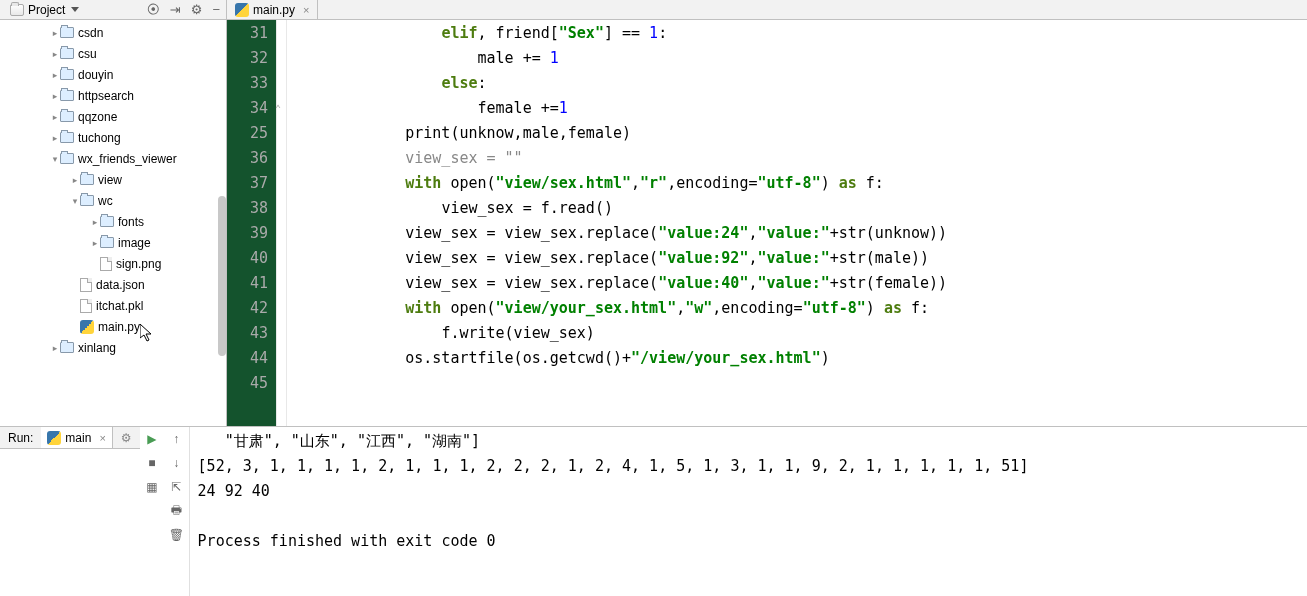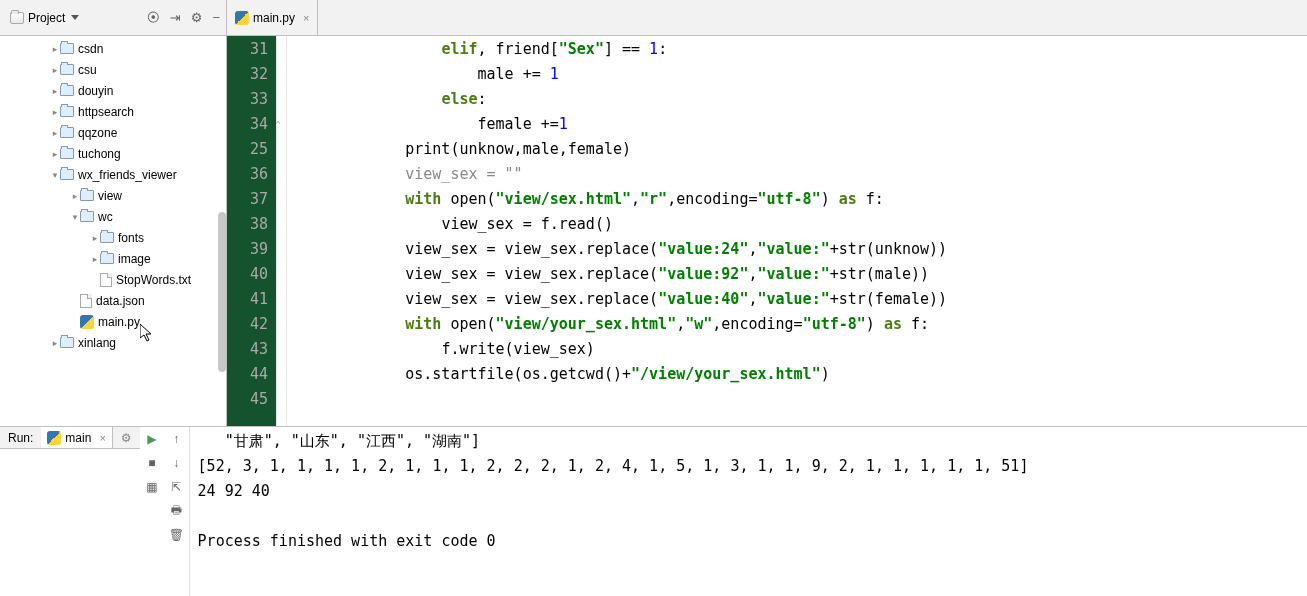--- a/index.html
+++ b/index.html
@@ -1,17 +1,17 @@
 <!DOCTYPE html>
 <html><head>
 <meta charset="utf-8">
 <style>
 * { margin: 0; padding: 0; box-sizing: border-box; }
 body { font-family: -apple-system, "Segoe UI", Arial, sans-serif; font-size: 12px; width: 1307px; height: 596px; background: #fff; overflow: hidden; display: flex; flex-direction: column; }
-.toolbar { display: flex; align-items: center; height: 36px; border-bottom: 1px solid #c0c0c0; background: #f2f2f2; }
+.toolbar { display: flex; align-items: center; height: 20px; border-bottom: 1px solid #c0c0c0; background: #f2f2f2; }
 .toolbar-left { display: flex; align-items: center; height: 100%; padding: 0 6px; border-right: 1px solid #c0c0c0; width: 227px; }
 .proj-label { display: flex; align-items: center; gap: 4px; padding: 0 4px; cursor: pointer; }
 .icon-folder-sm { width: 14px; height: 12px; background: linear-gradient(#fefefe,#e8e8e8); border: 1px solid #aaa; border-radius: 2px; position: relative; }
 .icon-folder-sm::before { content:''; position:absolute; top:-3px; left:0; width:6px; height:3px; background:#e8e8e8; border:1px solid #aaa; border-bottom:none; border-radius:2px 2px 0 0;}
 .tri-down { width:0; height:0; border-left:4px solid transparent; border-right:4px solid transparent; border-top:5px solid #555; margin-left:2px;}
 .toolbar-icons { display:flex; gap:10px; margin-left:auto; color:#666; }
 .toolbar-icons span { cursor:pointer; font-size:13px; }
 .editor-tab { display:flex; align-items:center; height:100%; padding:0 8px; border-right:1px solid #c0c0c0; cursor:pointer; gap:4px; }
 .pyicon { width:14px; height:14px; border-radius:3px; background:linear-gradient(135deg,#3776ab 50%,#ffd43b 50%); }
 .close-x { color:#888; font-size:11px; margin-left:4px; cursor:pointer;}
@@ -127,26 +127,31 @@
         <span>fonts</span>
       </div>
       <div class="tree-item" style="padding-left: 90px;">
         <span class="chev">▸</span>
         <span class="folder-icon"></span>
         <span>image</span>
       </div>
       <div class="tree-item" style="padding-left: 90px;">
         <span class="chev none"></span>
         <span class="file-icon"></span>
-        <span>StopWords.txt</span>
+        <span>sign.png</span>
       </div>
       <div class="tree-item" style="padding-left: 70px;">
         <span class="chev none"></span>
         <span class="file-icon"></span>
         <span>data.json</span>
+      </div>
+      <div class="tree-item" style="padding-left: 70px;">
+        <span class="chev none"></span>
+        <span class="file-icon"></span>
+        <span>itchat.pkl</span>
       </div>
       <div class="tree-item" style="padding-left: 70px;">
         <span class="chev none"></span>
         <span class="pyicon" style="margin-right: 4px;"></span>
         <span>main.py</span>
       </div>
       <div class="tree-item" style="padding-left: 50px;">
         <span class="chev">▸</span>
         <span class="folder-icon"></span>
         <span>xinlang</span>

